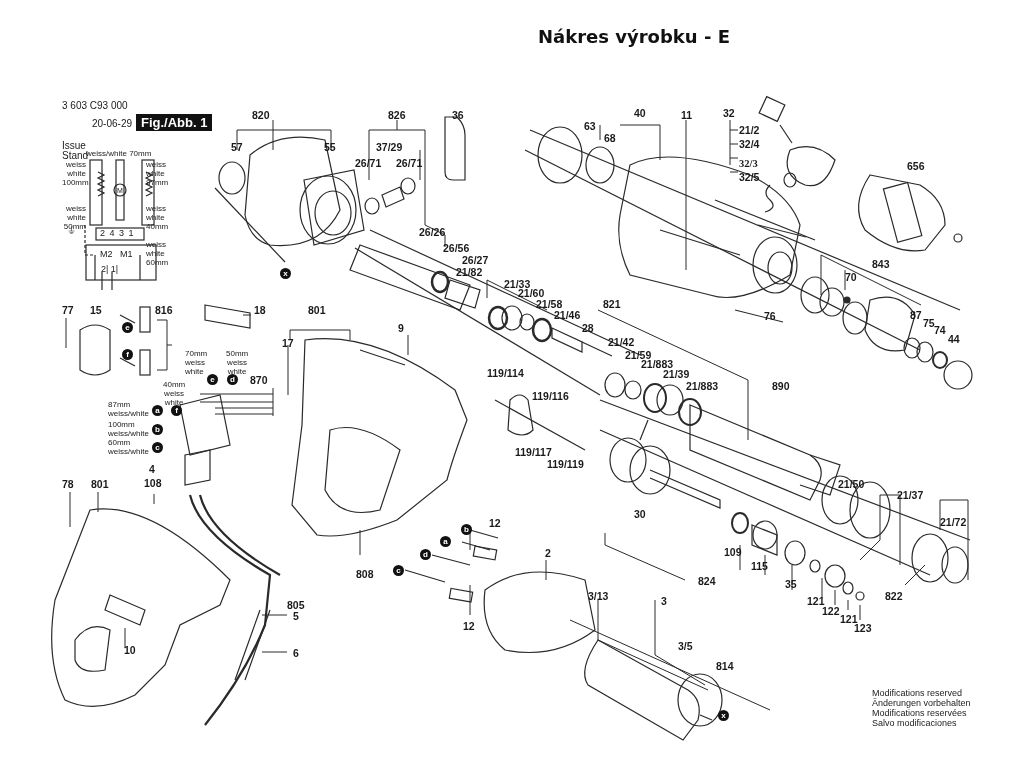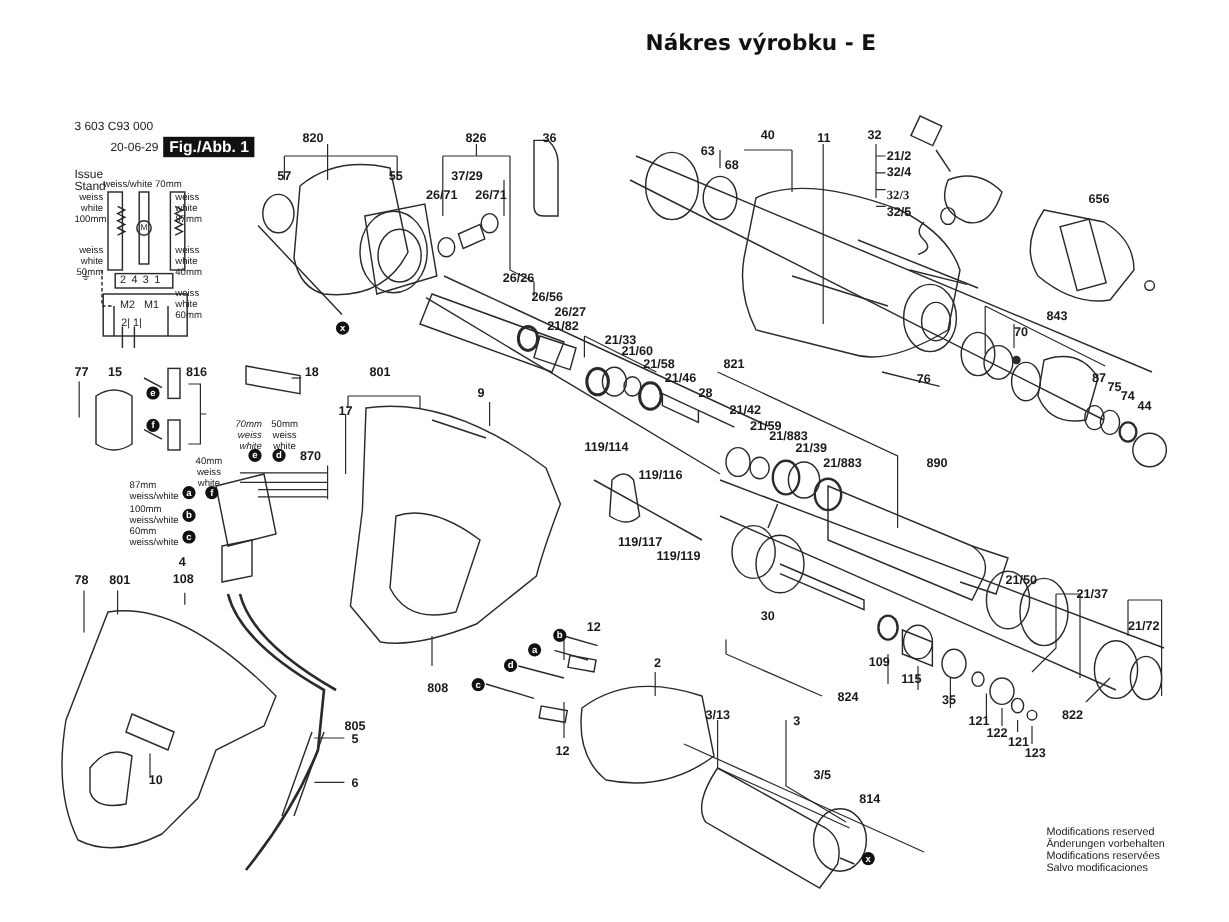--- a/index.html
+++ b/index.html
@@ -270,21 +270,21 @@
     <div>white</div>
     <div>60mm</div>
 </div>
 <div class="small" style="left:100px;top:229px;font-size:9px;letter-spacing:1px;">2 4 3 1</div>
 <div class="small" style="left:100px;top:250px;font-size:9px;">M2</div>
 <div class="small" style="left:120px;top:250px;font-size:9px;">M1</div>
 <div class="small" style="left:101px;top:265px;font-size:9px;text-align:center;">2| 1|</div>
 <div class="small" style="left:117px;top:186px;font-size:7px;">M</div>
 <div class="small" style="left:68px;top:226px;font-size:10px;">⏚</div>
 
-<div class="small" style="left:196px;top:349px;text-align:right;font-style:italic;">
+<div class="small" style="left:185px;top:349px;text-align:left;">
   <div>70mm</div>
     <div>weiss</div>
     <div>white</div>
 </div>
 <div class="small" style="left:226px;top:349px;text-align:center;">
   <div>50mm</div>
     <div>weiss</div>
     <div>white</div>
 </div>
 <div class="small" style="left:163px;top:380px;text-align:center;">

